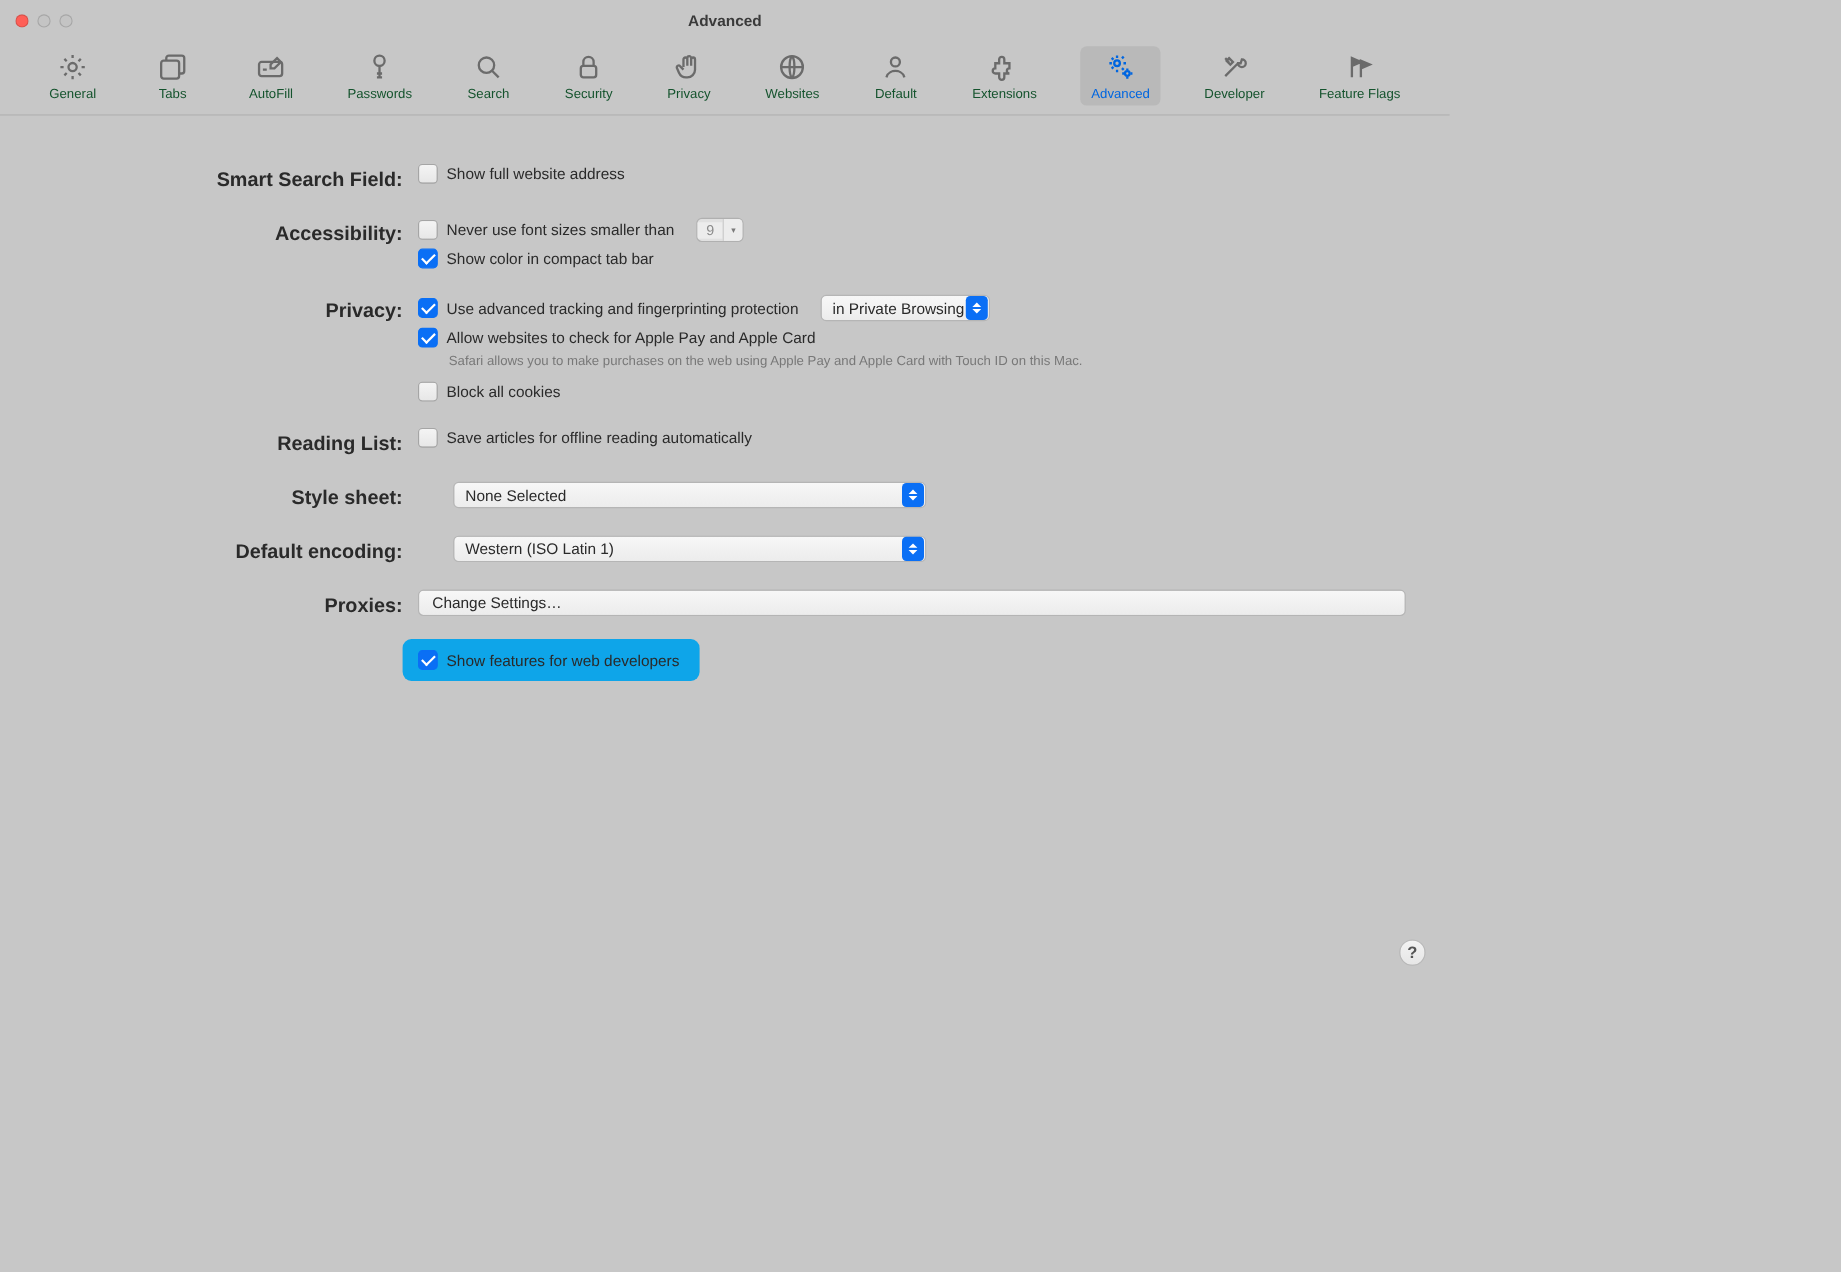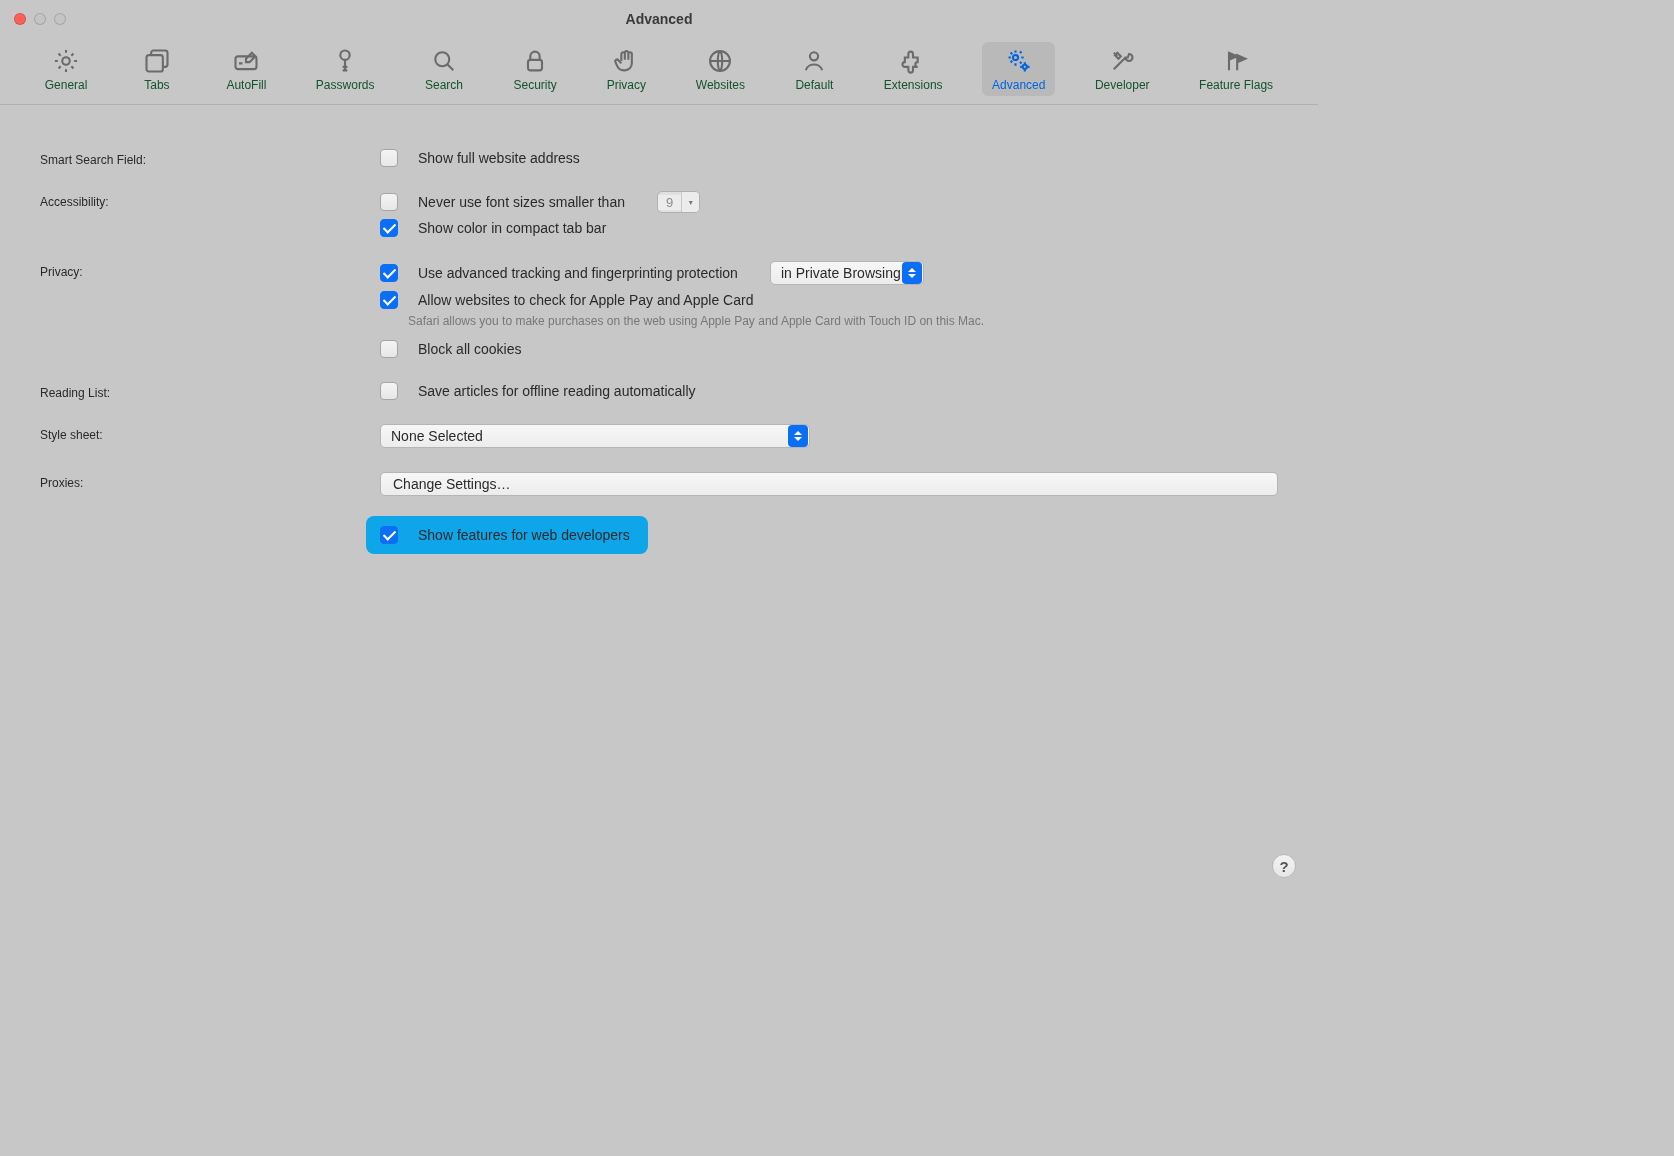--- a/index.html
+++ b/index.html
@@ -60,36 +60,37 @@
       padding: 20px 40px 40px 40px;
     }
     .row {
       display: flex;
       align-items: flex-start;
       margin-bottom: 6px;
     }
     .row.section { margin-top: 24px; }
     .row-label {
       width: 340px;
-      text-align: left;
+      text-align: right;
       padding-right: 14px;
-      font-size: 12px;
+      font-size: 18px;
       color: #2a2a2a;
       padding-top: 4px;
+      font-weight: bold;
     }
     .row-content {
       flex: 1;
       display: flex;
       flex-direction: column;
       gap: 6px;
     }
     .checkline {
       display: flex;
       align-items: center;
-      gap: 20px;
+      gap: 8px;
       font-size: 14px;
       color: #2a2a2a;
     }
     .subtext {
       font-size: 12px;
       color: #787878;
       margin-left: 28px;
       max-width: 720px;
       line-height: 1.4;
       margin-top: -2px;
@@ -146,20 +147,21 @@
       display: inline-flex;
       align-items: center;
       justify-content: space-between;
       border: 1px solid #b5b5b5;
       border-radius: 5px;
       background: linear-gradient(#f7f7f7, #ececec);
       height: 24px;
       padding: 0 0 0 10px;
       font-size: 14px;
       color: #2a2a2a;
+      margin-left: 32px;
     }
     .popup .arrows {
       width: 20px;
       height: 22px;
       background: #0a6ff5;
       border-radius: 4px;
       margin: 1px;
       display: flex;
       flex-direction: column;
       align-items: center;
@@ -411,20 +413,29 @@
   <div class="row section">
     <div class="row-label">Style sheet:</div>
     <div class="row-content">
       <span class="popup popup-wide">
         <span>None Selected</span>
         <span class="arrows"></span>
       </span>
     </div>
   </div>
 
+  <div class="row section">
+    <div class="row-label">Default encoding:</div>
+    <div class="row-content">
+      <span class="popup popup-wide">
+        <span>Western (ISO Latin 1)</span>
+        <span class="arrows"></span>
+      </span>
+    </div>
+  </div>
 
   <div class="row section">
     <div class="row-label">Proxies:</div>
     <div class="row-content">
       <span class="push-button">
         <span>Change Settings…</span>
       </span>
     </div>
   </div>
 

